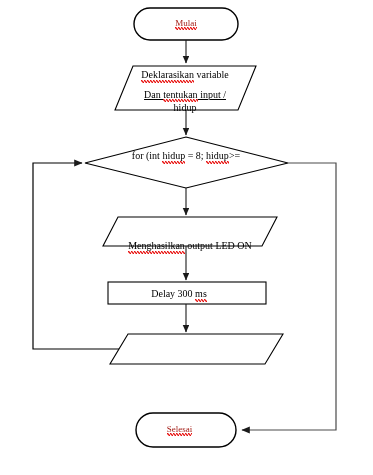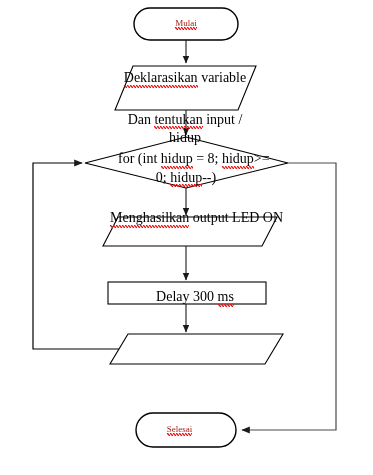--- a/index.html
+++ b/index.html
@@ -47,21 +47,21 @@
     position: relative;
     display: inline-block;
     padding-bottom: 1px;
     background-image:
       linear-gradient(45deg, transparent 40%, #e8110f 40%, #e8110f 60%, transparent 60%),
       linear-gradient(-45deg, transparent 40%, #e8110f 40%, #e8110f 60%, transparent 60%);
     background-size: 3px 3px;
     background-repeat: repeat-x;
     background-position: 0 100%, 1.5px 100%;
   }
-  .fs9  { font-size: 14px; }
+  .fs9  { font-size: 10px; }
   .fs10 { font-size: 9px; }
 </style>
 </head>
 <body>
 
 <div id="canvas">
 
   <svg class="svg-layer" viewBox="0 0 373 475" xmlns="http://www.w3.org/2000/svg">
     <defs>
       <marker id="arr" markerWidth="8" markerHeight="8" refX="6.5" refY="3" orient="auto">
@@ -99,40 +99,37 @@
   </svg>
 
   <div class="label fs10" style="left:134px; top:18px; width:104px;">
     <span class="sq t-red">Mulai</span>
   </div>
 
   <div class="label fs9 label-wrap" style="left:121px; top:69px; width:128px;">
     <div>
       <span class="sq">Deklarasikan</span><span> variable</span>
     </div>
-    <div style="margin-top:23px;">
+    <div style="margin-top:6px;text-decoration:underline;">
       <span>Dan </span><span class="sq">tentukan</span><span> input /</span>
     </div>
     <div>hidup</div>
   </div>
 
   <div class="label fs9" style="left:118px; top:150px; width:136px;">
     <div>
       <span>for (int </span><span class="sq">hidup</span><span> = 8; </span><span class="sq">hidup</span><span>&gt;=</span>
     </div>
-    <div>
-      <span>0; </span><span class="sq">hidup</span><span>--)</span>
-    </div>
   </div>
 
-  <div class="label fs9" style="left:110px; top:209px; width:160px;">
+  <div class="label fs9" style="left:110px; top:240px; width:160px;">
     <span class="sq">Menghasilkan</span><span> output LED ON</span>
   </div>
 
-  <div class="label fs9" style="left:116px; top:288px; width:158px;">
+  <div class="label fs9" style="left:100px; top:288px; width:158px;">
     <span>Delay 300 </span><span class="sq">ms</span>
   </div>
 
 
   <div class="label fs10" style="left:136px; top:424px; width:87px;">
     <span class="sq t-red">Selesai</span>
   </div>
 
 </div>
 

